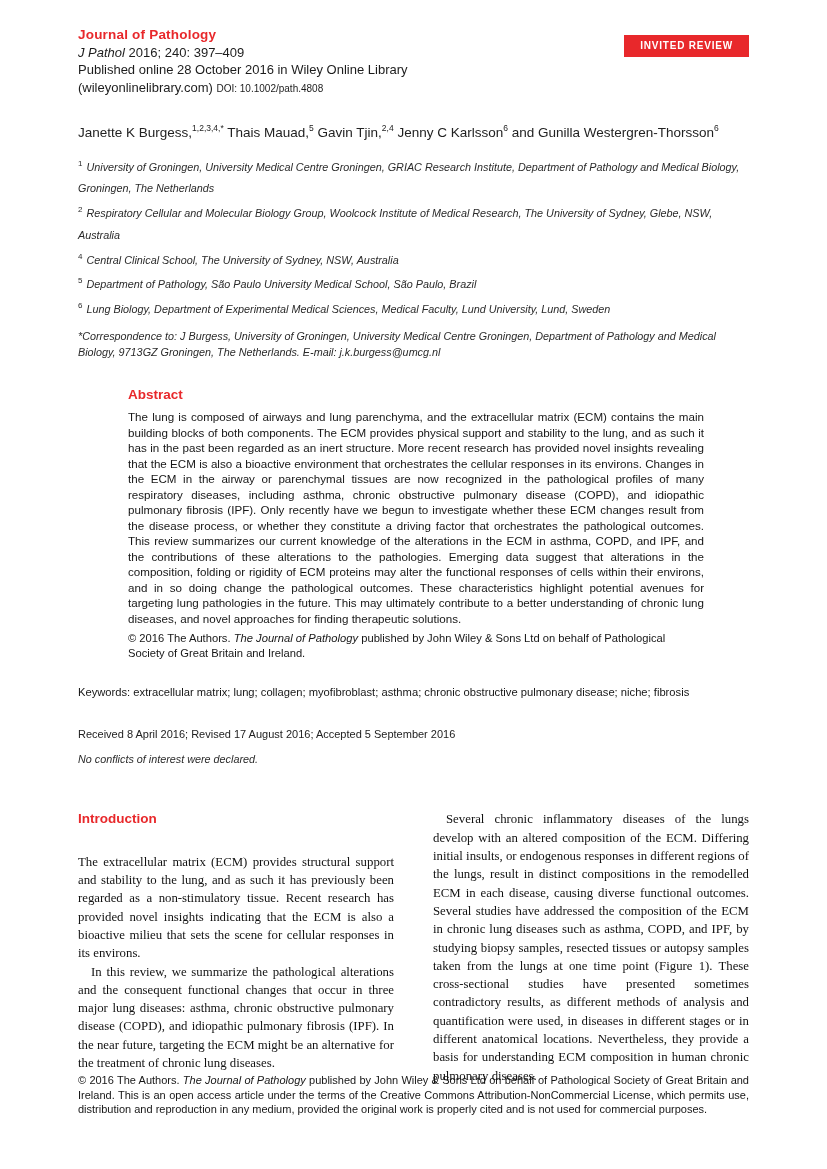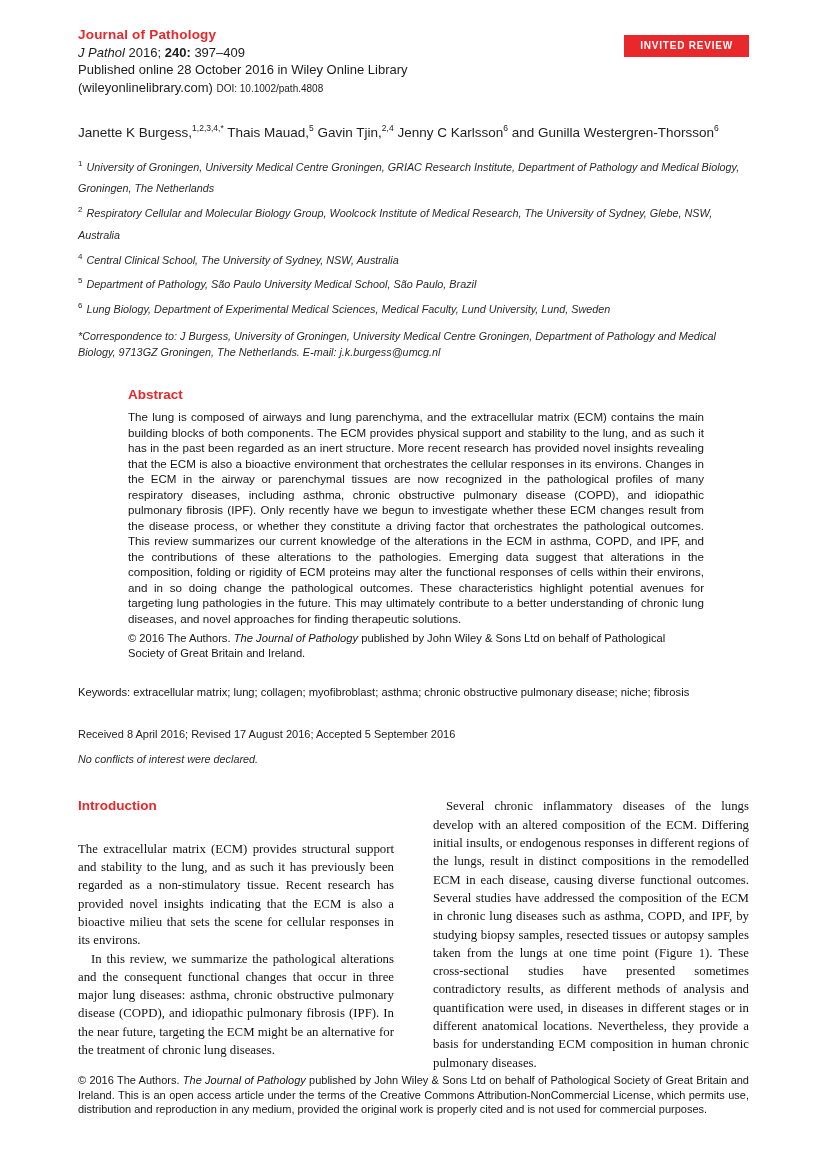--- a/index.html
+++ b/index.html
@@ -8,21 +8,21 @@
   body {
     width: 827px; height: 1169px; background: #ffffff; color: var(--ink);
     font-family: "Liberation Sans", sans-serif; overflow: hidden;
   }
   .page { position: relative; width: 827px; height: 1136px; padding: 26px 78px 0 78px; }
 
   
   .hdr { font-size: 13px; line-height: 17.5px; }
   .journal-name { color: var(--accent); font-weight: bold; font-size: 13.5px; letter-spacing: .2px; }
   .cite-line .it { font-style: italic; }
-  .cite-line .bd { font-weight: bold; }
+  .cite-line .bd { font-weight: normal; }
   .doi-small { font-size: 10px; }
   .badge {
     position: absolute; top: 35px; right: 78px;
     background: var(--accent); color: #fff; font-weight: bold;
     font-size: 10px; letter-spacing: .8px; padding: 5px 16px 6px 16px;
   }
 
   
   .title {
     margin-top: 27px; font-size: 21.5px; line-height: 29px;
@@ -43,21 +43,21 @@
   .abs .abs-body { font-size: 11.6px; line-height: 15.5px; text-align: justify; color: #161616; }
   .abs .abs-copy { margin-top: 5px; font-size: 11.2px; line-height: 15px; color: #161616; }
   .abs .abs-copy .it { font-style: italic; }
 
   
   .keywords { margin-top: 25px; font-size: 11.2px; color: #161616; }
   .history { margin-top: 30px; font-size: 11px; color: #222; }
   .conflicts { margin-top: 13px; font-style: italic; font-size: 10.8px; color: #2a2a2a; }
 
   
-  .cols { display: flex; gap: 39px; margin-top: 32px; }
+  .cols { display: flex; gap: 39px; margin-top: 45px; }
   .col { width: 325px; font-family: "Liberation Serif", serif; font-size: 12.8px; line-height: 18.3px; text-align: justify; color: #121212; }
   .col h2 { font-family: "Liberation Sans", sans-serif; color: var(--accent); font-size: 13.5px; font-weight: bold; margin: 0 0 24px 0; }
   .col p { margin: 0; }
   .col p.indent { text-indent: 13px; }
 
   
   .footer {
     position: absolute; left: 78px; right: 78px; bottom: 19px;
     font-size: 11px; line-height: 14.6px; text-align: justify; color: #161616;
   }

